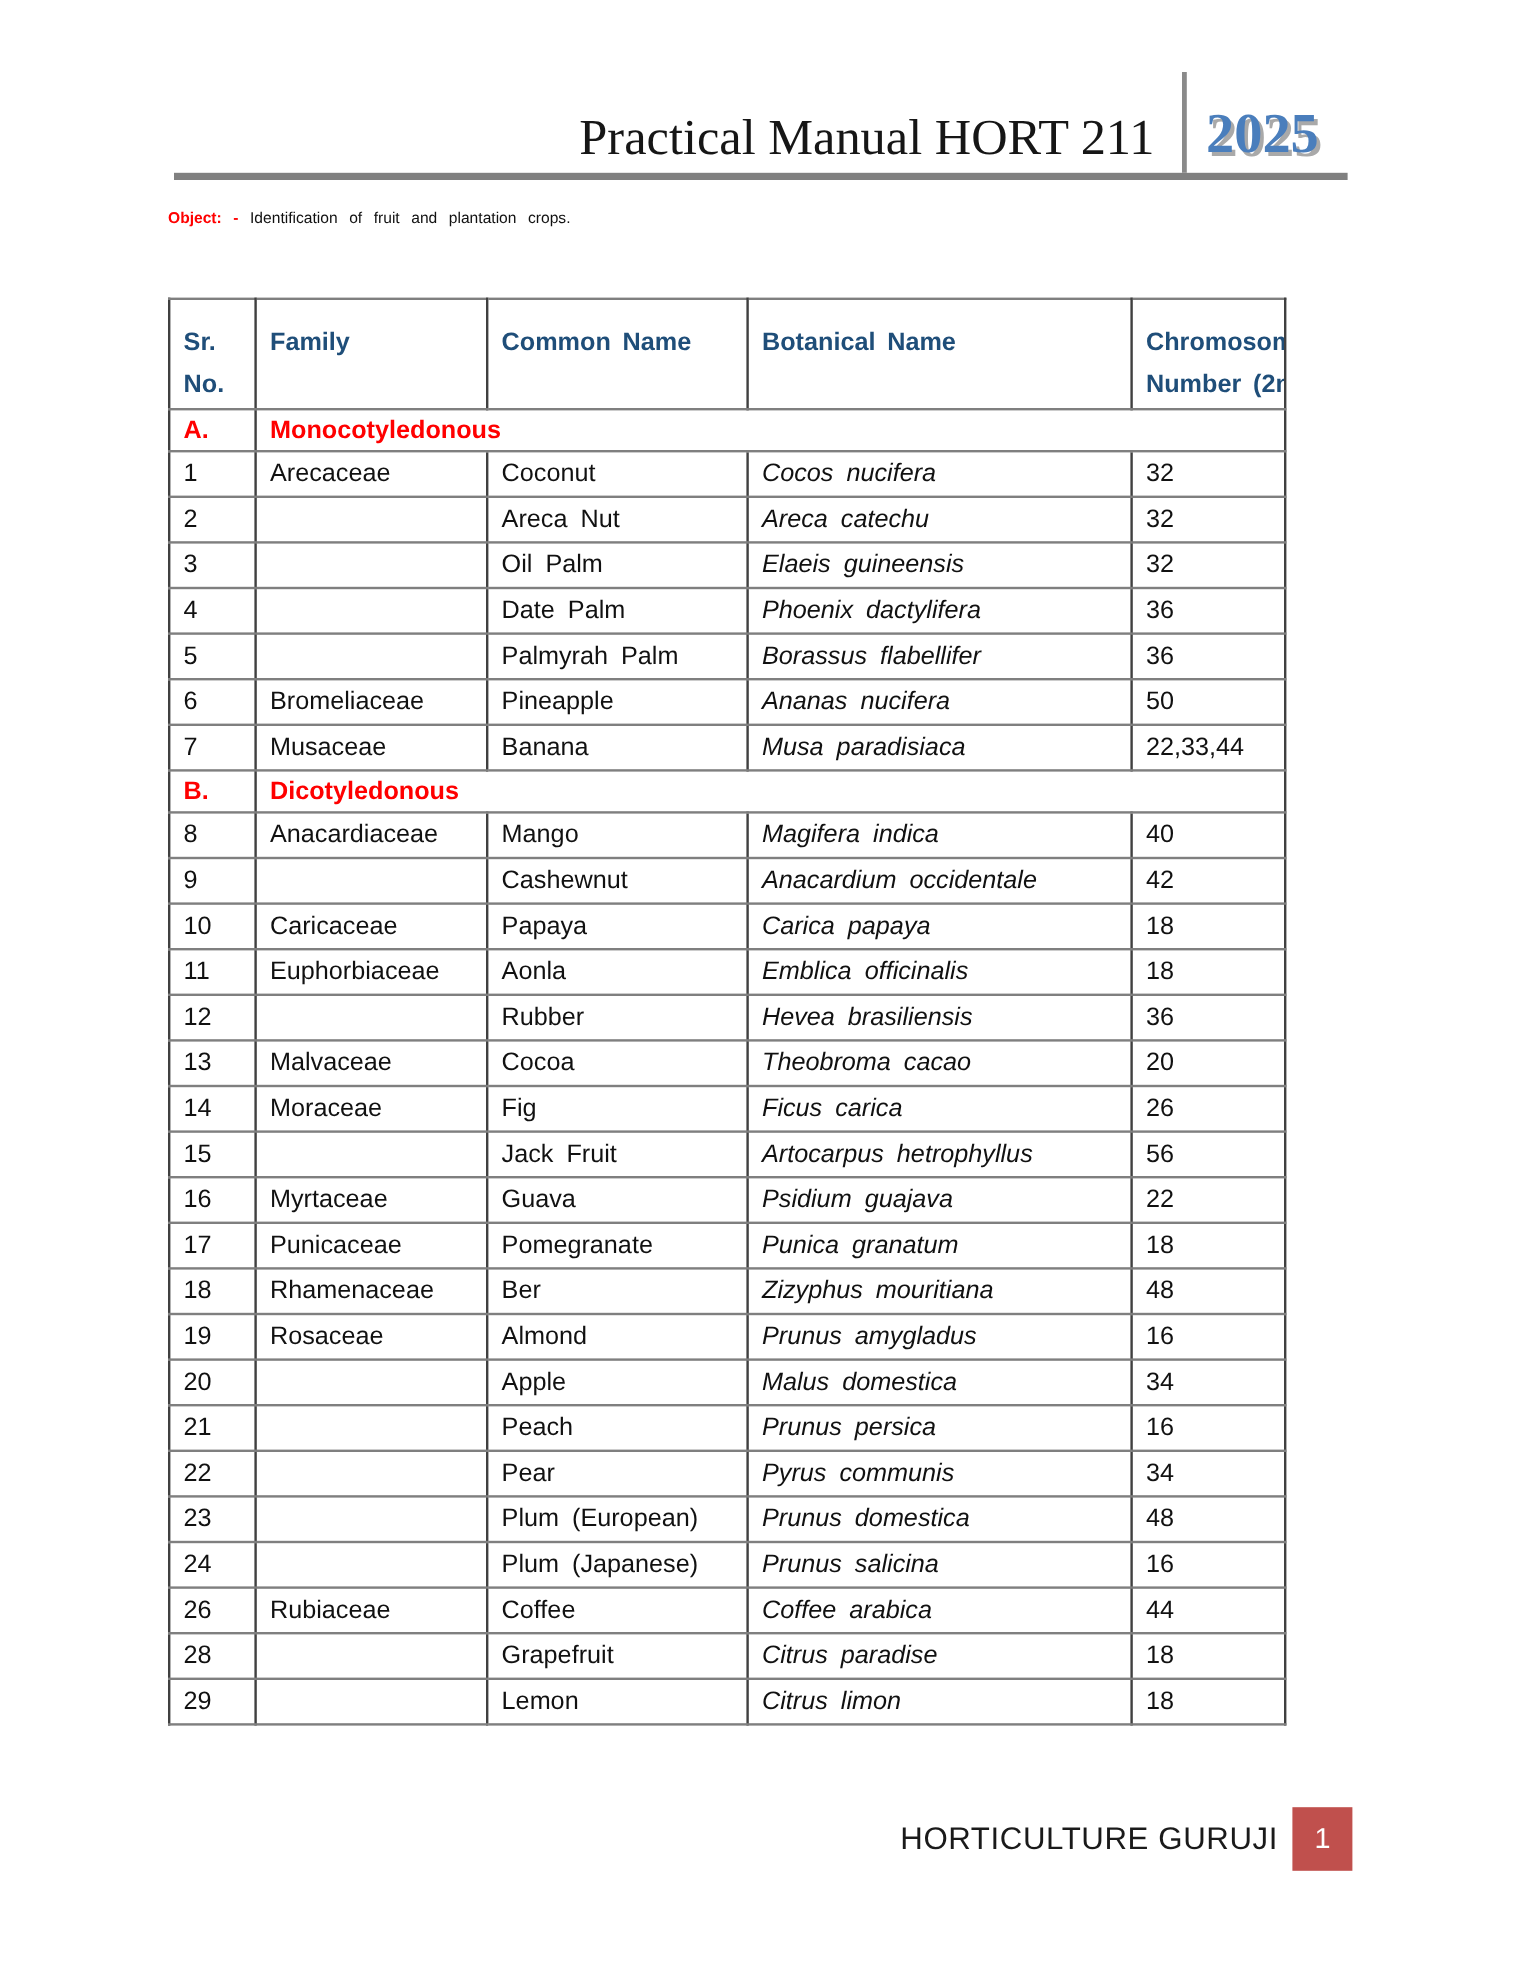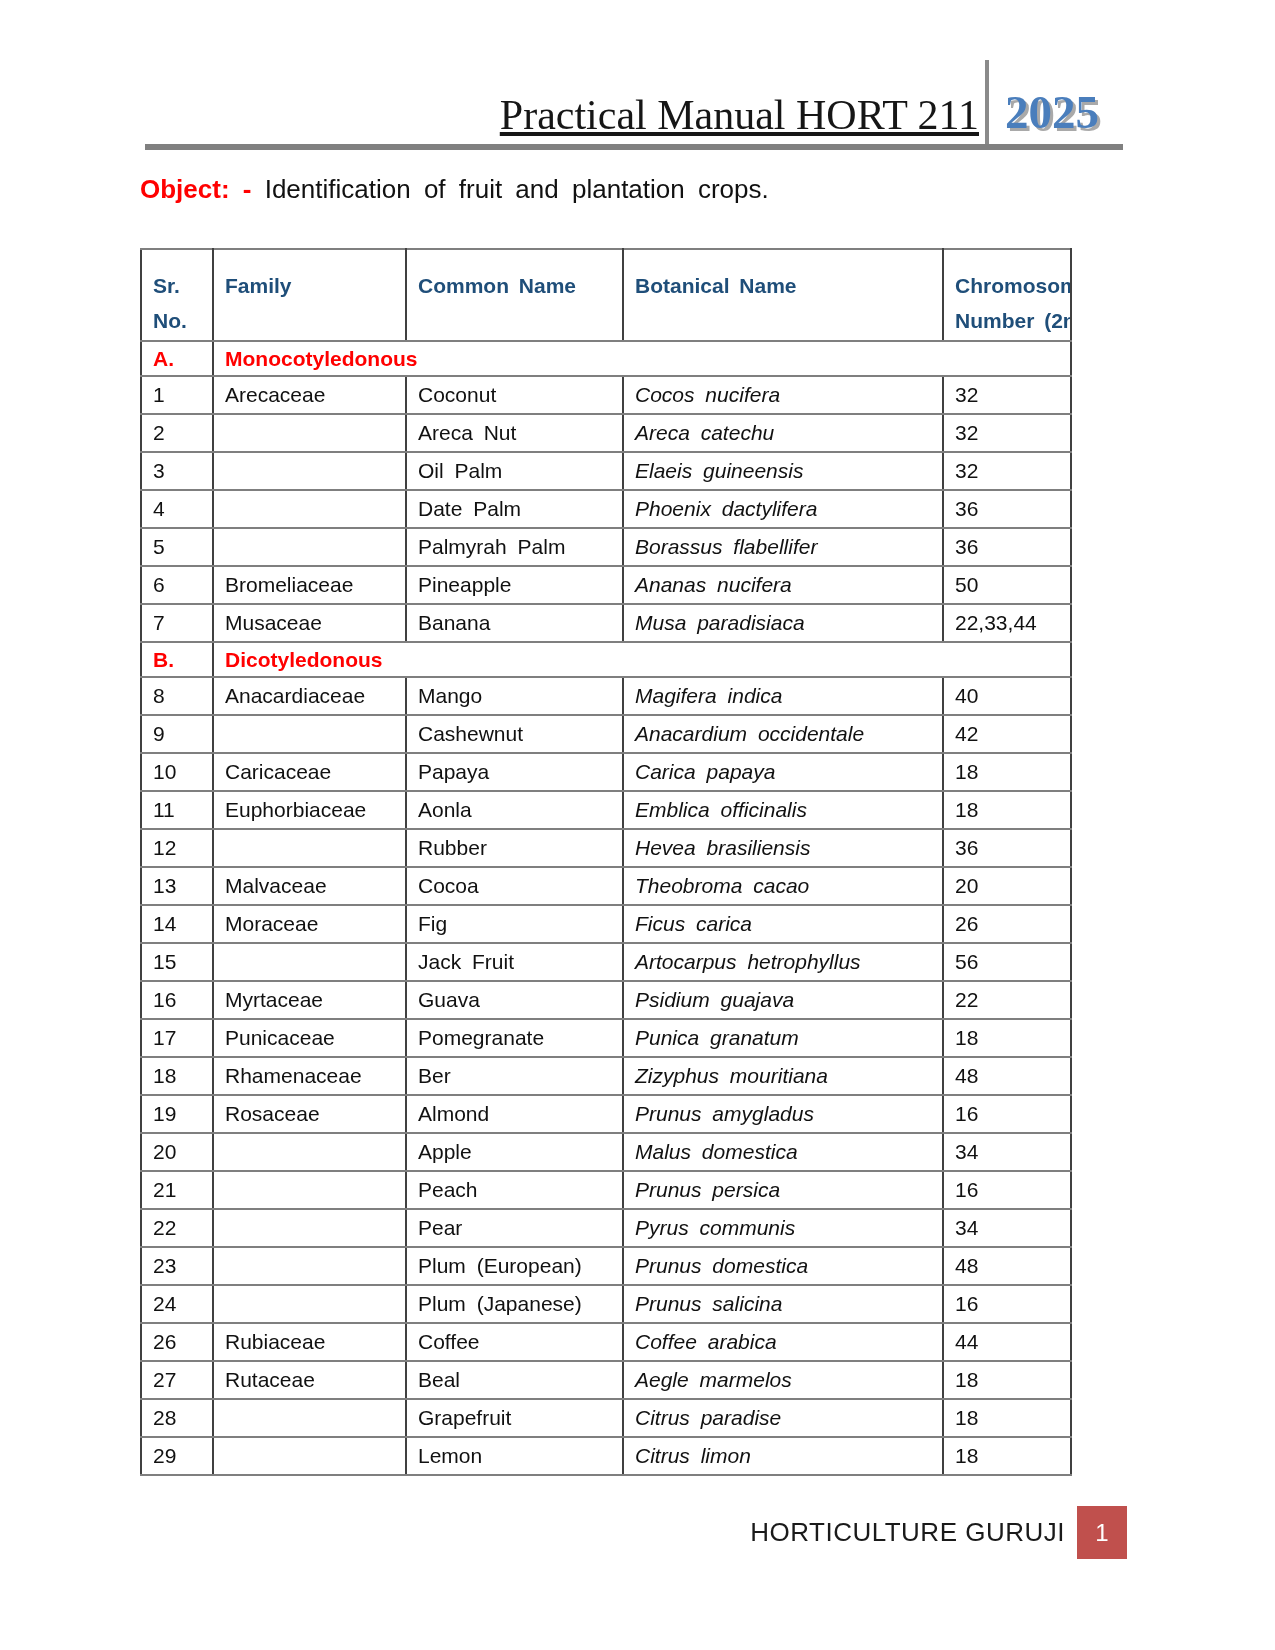--- a/index.html
+++ b/index.html
@@ -12,23 +12,22 @@
     color:#111111;
     overflow:hidden;
   }
 
   
   .doc-header { position:absolute; top:60px; left:145px; width:978px; }
   .header-line { display:flex; justify-content:flex-end; align-items:flex-end; min-height:78px; }
   .header-title {
     font-family:"Liberation Serif", serif;
     font-size:42px; color:#161616;
-    padding-right:6px; line-height:1.1;
+    padding-right:23px; line-height:1.1;
     align-self:flex-end;
-    text-decoration:underline;
   }
   .header-vbar { width:4px; background:#8a8a8a; align-self:stretch; margin-bottom:-6px; }
   .header-year {
     font-family:"Liberation Serif", serif;
     font-weight:bold; font-size:47px; line-height:1.0;
     color:#4a7ebc;
     text-shadow:3px 3px 0 #a9a9a9;
     padding-left:16px; padding-bottom:2px;
     width:118px;
   }
@@ -39,21 +38,21 @@
   .exercise-heading {
     margin:10px 0 0 0;
     text-align:center;
     font-size:23px; font-weight:bold;
     color:#7030a0;
     letter-spacing:0.5px;
     word-spacing:4px;
   }
   .object-line {
     margin:14px 0 0 0;
-    font-size:26px;
+    font-size:13px;
     word-spacing:6px;
     color:#111111;
   }
   .object-label { color:#ff0000; font-weight:bold; }
 
   
   table.crops {
     position:absolute; left:140px; top:248px;
     width:930px;
     border-collapse:collapse;
@@ -335,27 +334,20 @@
           <td>16</td>
         </tr>
         <tr>
           <td>26</td>
           <td>Rubiaceae</td>
           <td>Coffee</td>
           <td class="botanical">Coffee arabica</td>
           <td>44</td>
         </tr>
         <tr>
-          <td>27</td>
-          <td>Rutaceae</td>
-          <td>Beal</td>
-          <td class="botanical">Aegle marmelos</td>
-          <td>18</td>
-        </tr>
-        <tr>
           <td>28</td>
           <td></td>
           <td>Grapefruit</td>
           <td class="botanical">Citrus paradise</td>
           <td>18</td>
         </tr>
         <tr>
           <td>29</td>
           <td></td>
           <td>Lemon</td>

